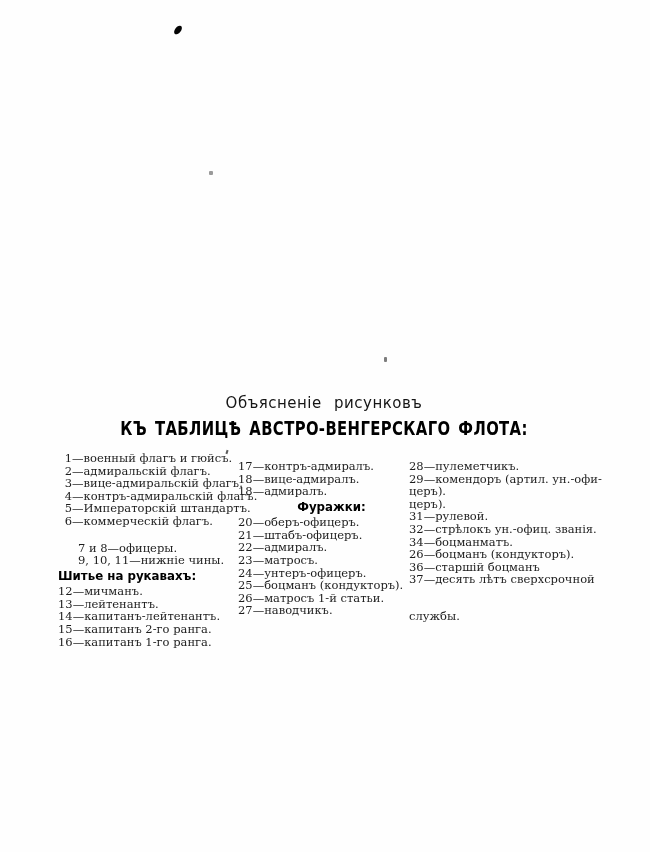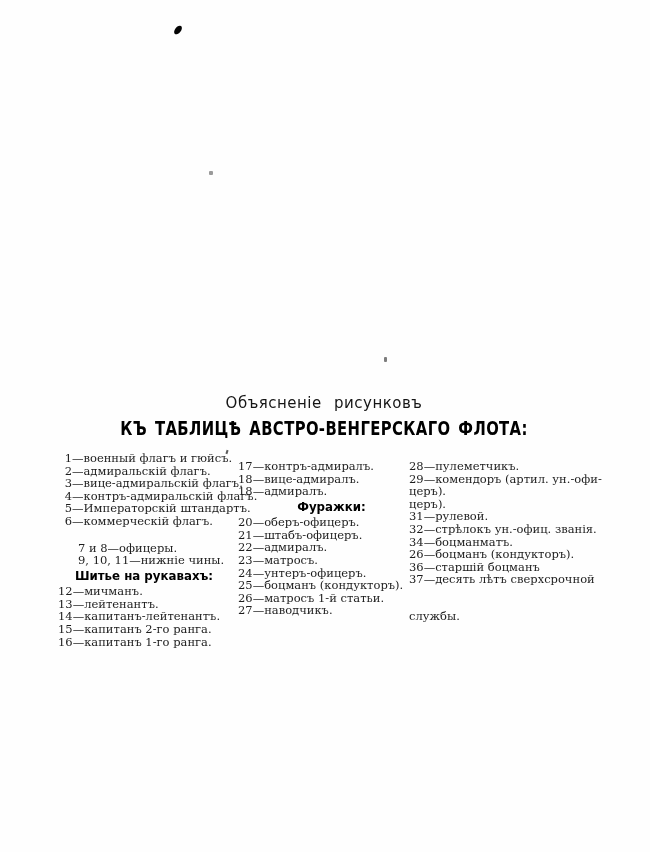--- a/index.html
+++ b/index.html
@@ -51,21 +51,21 @@
   .cont { text-align:left; padding-right:5px; white-space:nowrap; }
   .col-3 .cont:last-child { padding-right:24px;margin-top:24px; }
 
   .plain-line { padding-left:20px; white-space:nowrap; }
   .spacer { height:14px; }
 
   .subheading {
     font-family:"DejaVu Sans","Liberation Sans",sans-serif;
     font-weight:bold;
     font-size:11.8px; line-height:13.4px;
-    text-align:center;
+    text-align:left;
     margin:3px 0 2px 0;
     color:#000;
   }
   .subheading.align-left { text-align:center; padding-left:24px; }
 </style>
 </head>
 <body>
 
 <div class="page" style="background: rgb(254, 254, 254); color: rgb(28, 28, 28);">
   <span class="ink-mark mark-1"></span>

